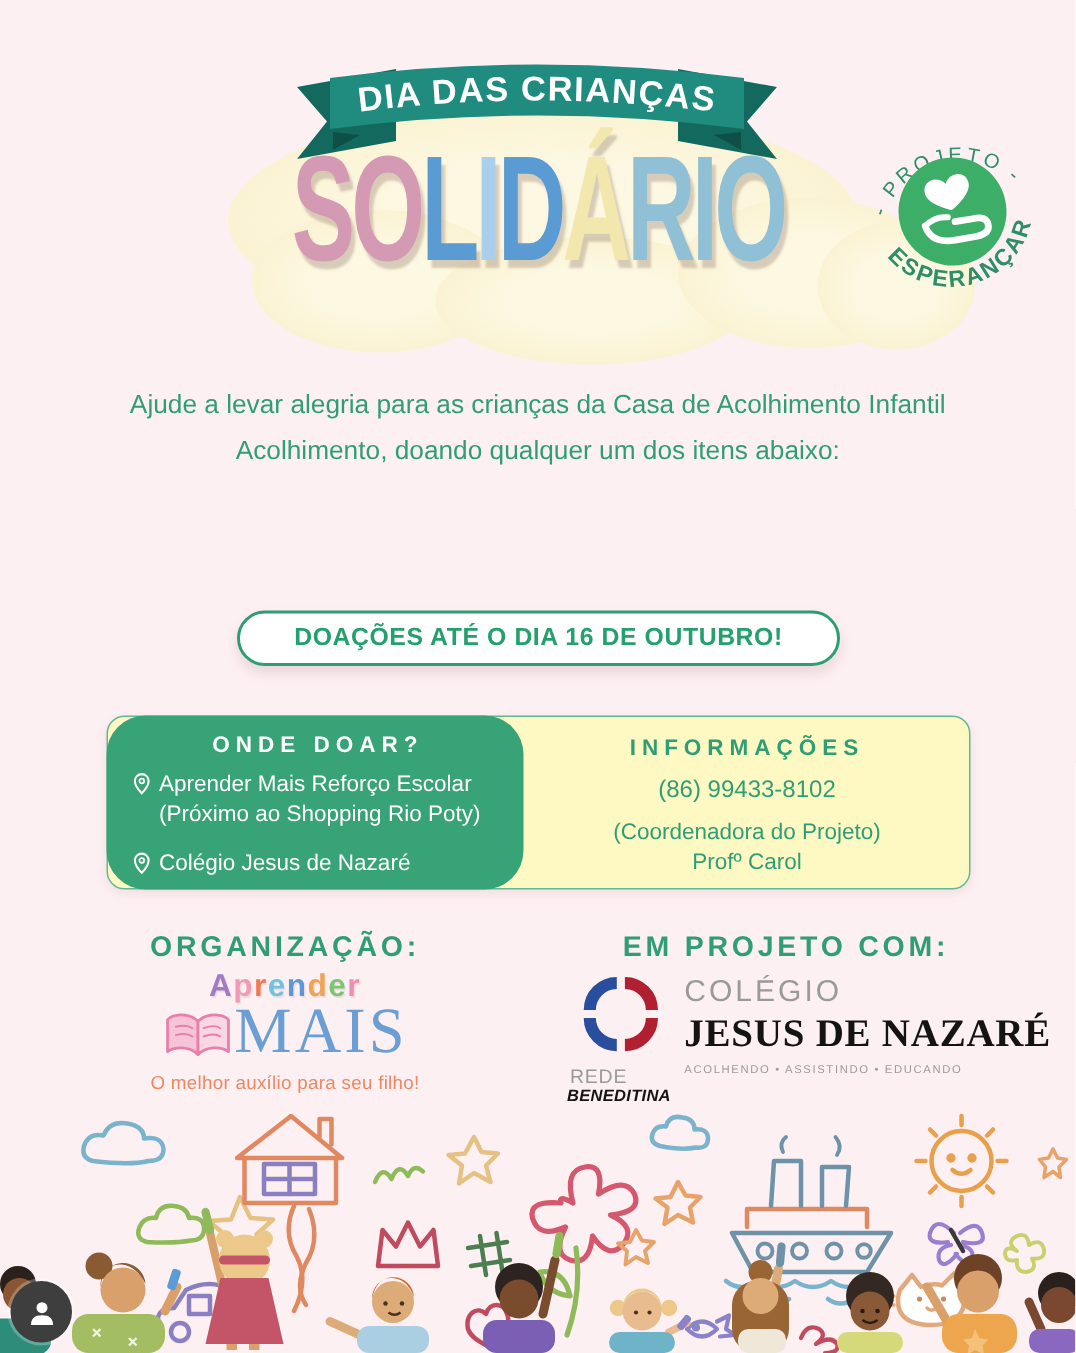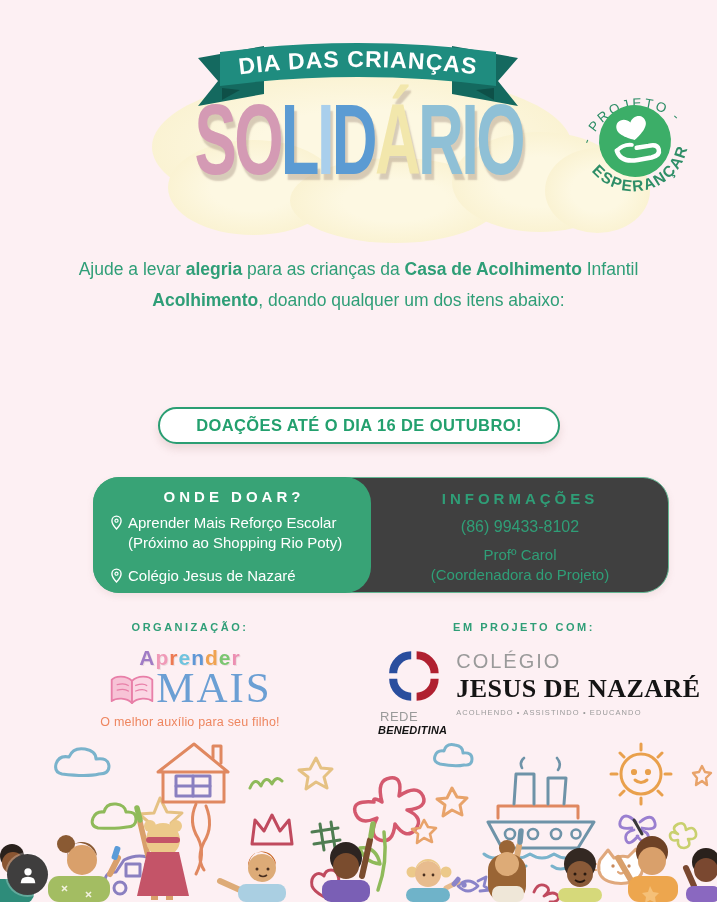--- a/index.html
+++ b/index.html
@@ -18,49 +18,49 @@
   
   .title-row{position:absolute;left:0;top:92px;width:717px;text-align:center;}
   .title-word{display:inline-block;transform:scale(0.66,1.04);transform-origin:50% 50%;
               font-weight:bold;font-size:96px;letter-spacing:-4px;line-height:1;
               text-shadow:4px 5px 2px rgba(120,90,80,.28);white-space:nowrap;}
   
   .badge{position:absolute;left:568px;top:74px;transform:rotate(-14deg);}
   
   .intro{position:absolute;left:38px;top:254px;width:641px;text-align:center;
          color:#2f9e77;font-size:17.5px;line-height:1.78;}
-  .intro .b{font-weight:bold;}
+  .intro .b{font-weight:normal;}
   
   .bullets{position:absolute;left:58px;top:324px;width:604px;color:#2f9e77;
            font-weight:bold;font-size:17.5px;}
   .bullet-row{display:flex;align-items:flex-start;margin-bottom:19px;}
   .bullet-dot{width:7px;height:7px;border-radius:50%;background:#2f9e77;
               margin:7px 10px 0 10px;flex:0 0 auto;}
   .bullet-text{flex:1;text-align:center;}
   
   .pill{position:absolute;left:158px;top:407px;width:398px;height:33px;background:#fff;
         border:2px solid #2b9e73;border-radius:20px;display:flex;align-items:center;
         justify-content:center;color:#23a06e;font-weight:bold;font-size:16.5px;
         letter-spacing:.4px;box-shadow:0 5px 9px rgba(160,110,110,.20);}
   
-  .card{position:absolute;left:71px;top:477px;width:574px;height:114px;background:#404040;
-        border:1.5px solid #63b793;border-radius:26px;box-shadow:0 3px 7px rgba(160,110,110,.12);margin-left:22px;}
+  .card{position:absolute;left:71px;top:477px;width:574px;height:114px;background:#fef9c3;
+        border:1.5px solid #63b793;border-radius:12px;box-shadow:0 3px 7px rgba(160,110,110,.12);}
   .panel{position:absolute;left:-1px;top:-1px;width:278px;height:116px;background:#38a376;
          border-radius:26px;color:#fff;box-sizing:border-box;padding:11px 14px 0 18px;}
   .panel-title{text-align:center;font-weight:bold;font-size:15px;letter-spacing:4px;margin-bottom:8px;}
   .loc{position:relative;padding-left:17px;font-size:15px;line-height:1.32;margin-bottom:13px;}
   .loc .pin{position:absolute;left:0;top:2px;width:11px;height:15px;}
   .info-col{position:absolute;left:278px;top:0;width:296px;height:100%;text-align:center;
             color:#2f9e77;box-sizing:border-box;padding-top:12px;}
   .info-title{font-weight:bold;font-size:15px;letter-spacing:4px;}
   .info-phone{font-size:16px;margin-top:11px;}
   .info-contact{font-size:15px;margin-top:9px;line-height:1.3;}
   
   .sec-heading{position:absolute;text-align:center;color:#2f9e77;font-weight:bold;
-               font-size:11px;letter-spacing:2.5px;}
+               font-size:19px;letter-spacing:2.5px;}
   .sec-org{left:58px;top:621px;width:264px;}
   .sec-partner{left:392px;top:621px;width:264px;}
   
   .org-logo{position:absolute;left:72px;top:647px;width:236px;text-align:center;}
   .brand-word{font-weight:bold;font-size:21px;letter-spacing:1px;line-height:1;
               text-shadow:1px 1px 0 rgba(150,120,120,.15);}
   .brand-row2{display:flex;align-items:flex-end;justify-content:center;margin-top:-2px;}
   .brand-mais{font-family:"Liberation Serif","DejaVu Serif",serif;font-size:43px;line-height:1;
               color:#6b9fd4;letter-spacing:2px;}
   .brand-tagline{margin-top:6px;font-size:12.5px;color:#ee8660;letter-spacing:.2px;}
@@ -153,22 +153,22 @@
               <circle cx="6" cy="6" r="1.7" fill="none" stroke="#fff" stroke-width="1.3"></circle>
             </svg>
             <div>Colégio Jesus de Nazaré</div>
           </div>
         </div>
     </div>
     <div class="info-col">
       <div class="info-title">INFORMAÇÕES</div>
       <div class="info-phone">(86) 99433-8102</div>
       <div class="info-contact">
+        <div>(Coordenadora do Projeto)</div>
         <div>Profº Carol</div>
-        <div>(Coordenadora do Projeto)</div>
       </div>
     </div>
   </div>
 
   <div class="sec-heading sec-org">ORGANIZAÇÃO:</div>
   <div class="sec-heading sec-partner">EM PROJETO COM:</div>
 
   <div class="org-logo">
     <div class="brand-word" id="brand-word"><span style="color: rgb(160, 124, 197);">A</span><span style="color: rgb(240, 154, 184);">p</span><span style="color: rgb(237, 122, 82);">r</span><span style="color: rgb(111, 195, 222);">e</span><span style="color: rgb(95, 151, 214);">n</span><span style="color: rgb(240, 163, 81);">d</span><span style="color: rgb(124, 198, 113);">e</span><span style="color: rgb(236, 143, 178);">r</span></div>
     <div class="brand-row2">

